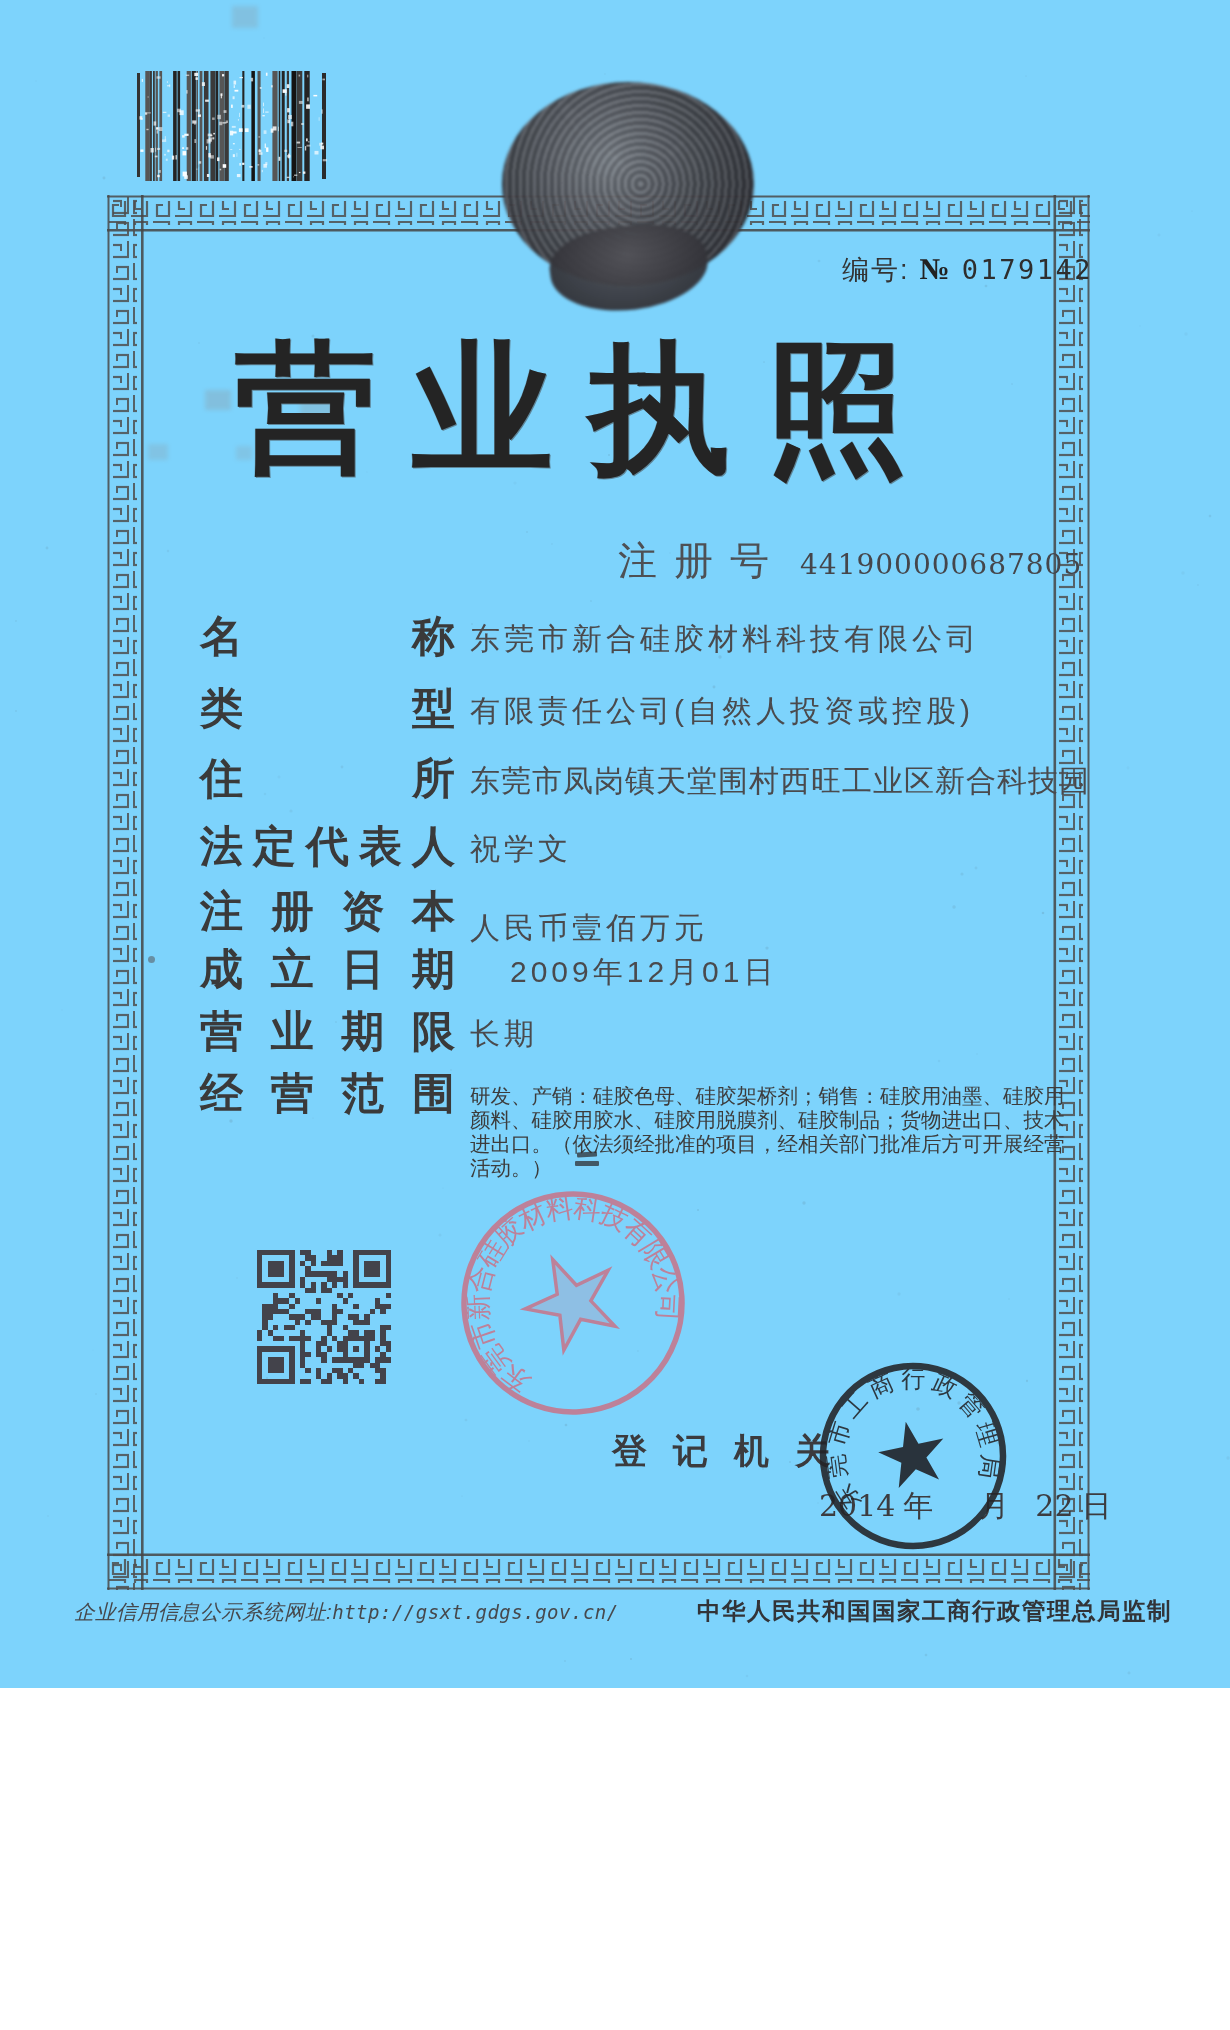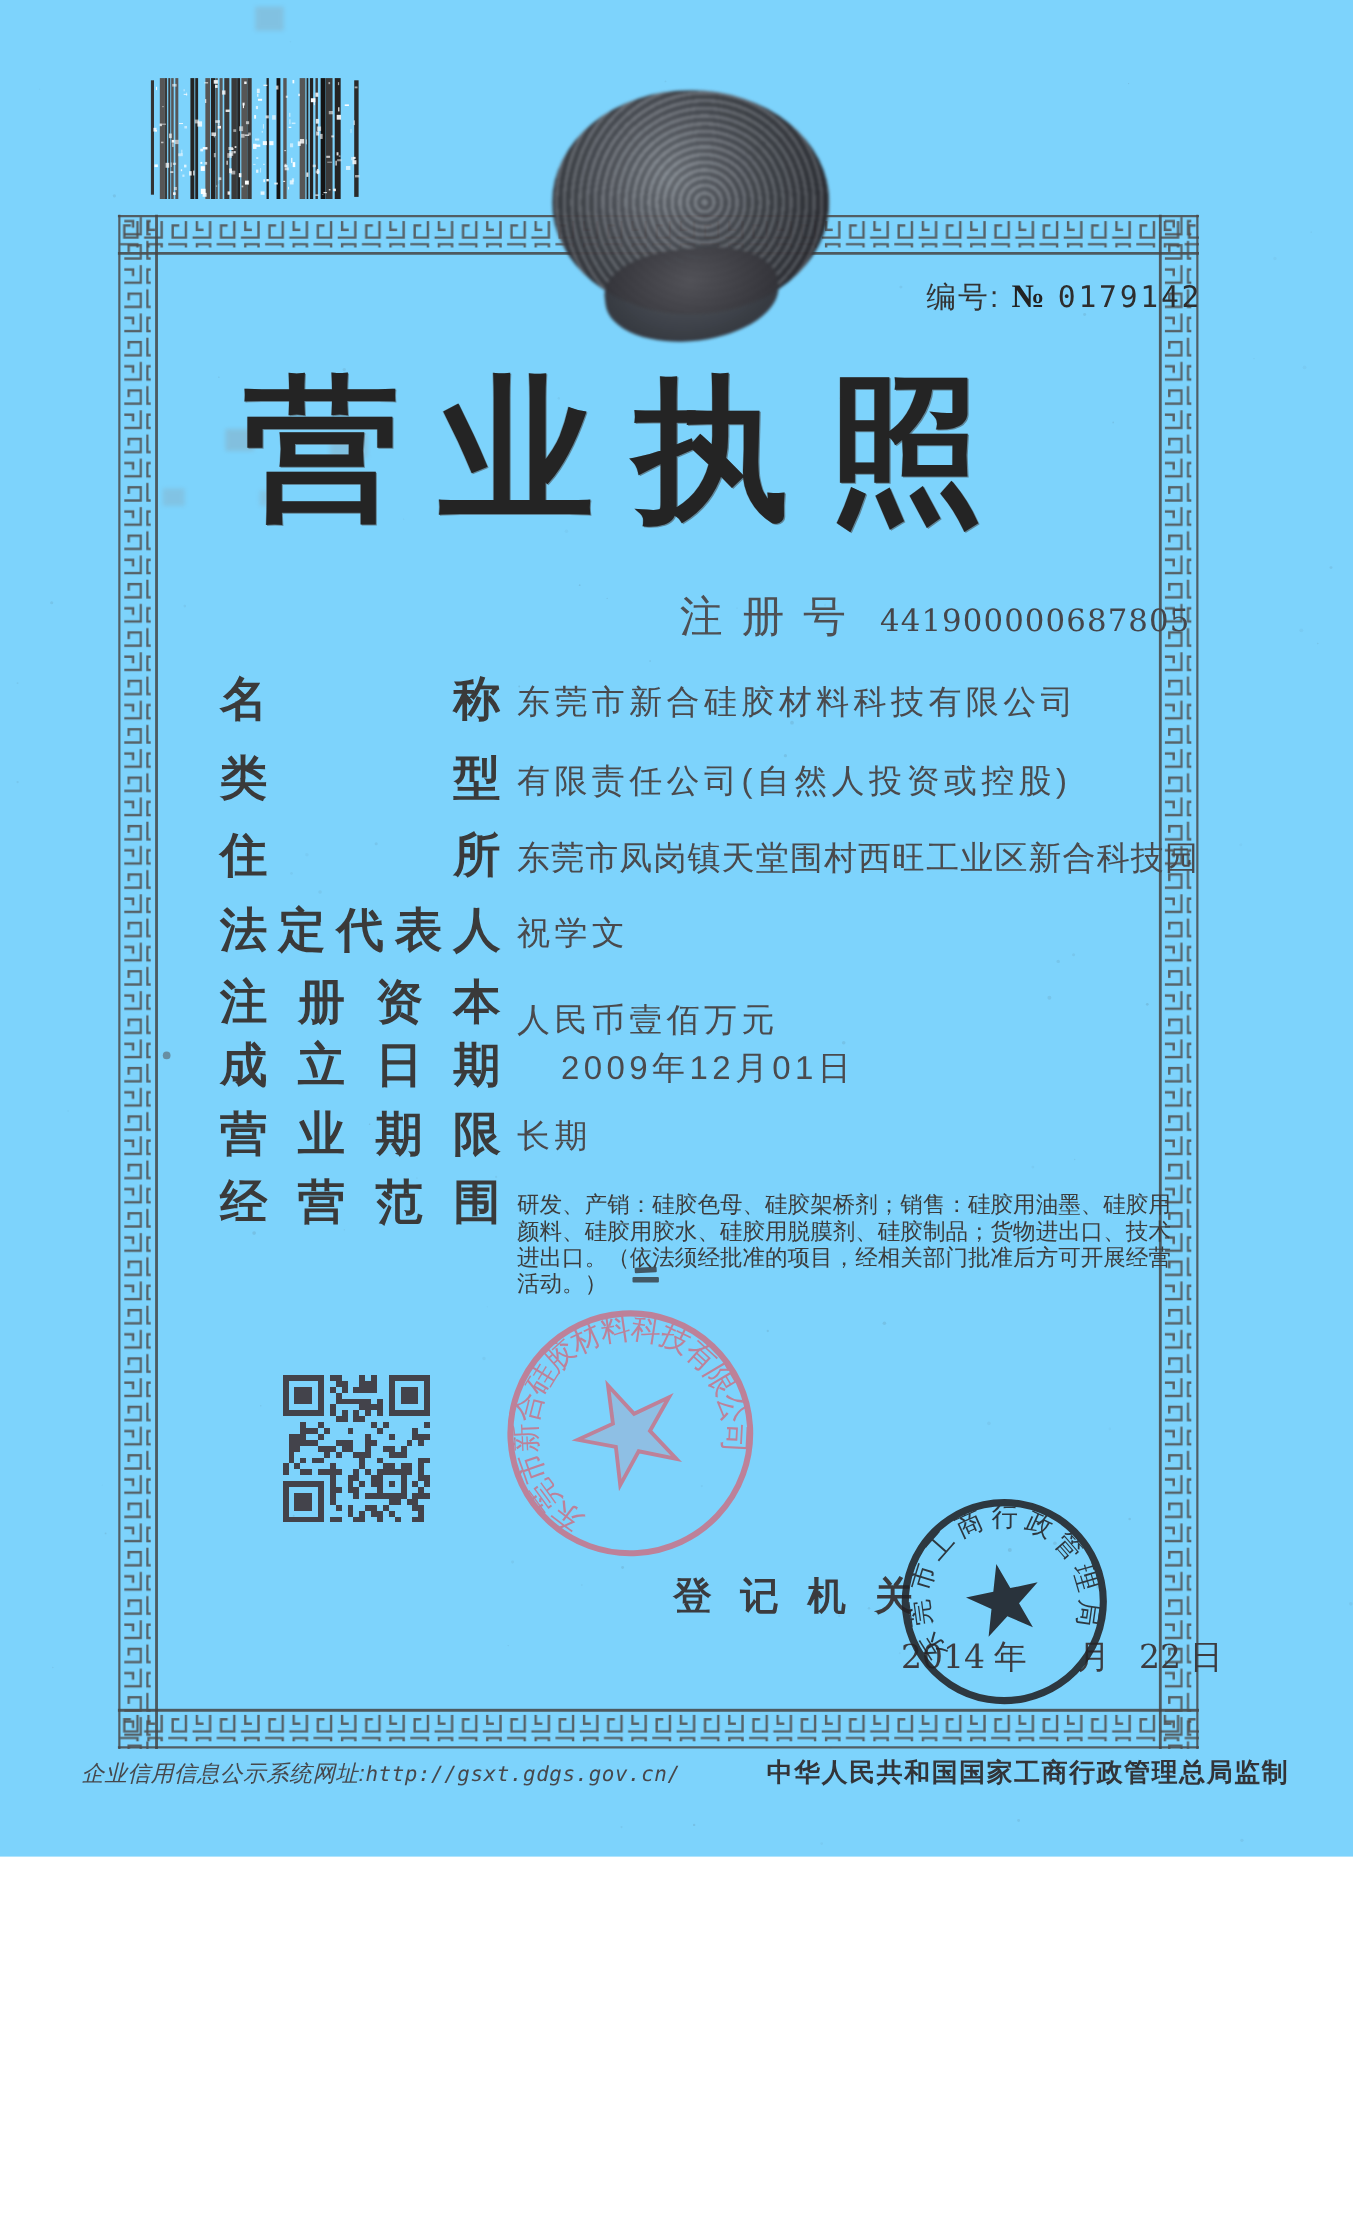--- a/index.html
+++ b/index.html
@@ -21,21 +21,21 @@
   .emblem-base{position:absolute;left:52px;top:146px;width:158px;height:84px;
     background:radial-gradient(ellipse at 50% 35%, rgba(82,82,88,.95), rgba(52,52,58,.96) 70%);
     border-radius:42% 46% 50% 52%;transform:rotate(-7deg);}
 
   
   .serial{position:absolute;left:842px;top:252px;z-index:10;display:flex;align-items:baseline;color:#333;}
   .serial .lab{font-size:27px;letter-spacing:2px;}
   .serial .nosign{font-family:"Liberation Serif",serif;font-weight:800;font-size:30px;margin:0 12px 0 10px;color:#222;}
   .serial .num{font-family:"DejaVu Sans Mono",monospace;font-size:27px;letter-spacing:2.5px;color:#2e2e2e;}
 
-  .title{position:absolute;left:222px;top:338px;z-index:10;font-size:141px;font-weight:900;
+  .title{position:absolute;left:235px;top:338px;z-index:10;font-size:141px;font-weight:900;
     letter-spacing:36px;color:#242424;white-space:nowrap;line-height:1;
     text-shadow:1px 1px 0 rgba(70,70,70,.55), -0.5px 0 0 rgba(90,90,90,.4);}
 
   .regline{position:absolute;left:618px;top:534px;z-index:10;display:flex;align-items:baseline;}
   .regline .reglabel{font-size:39px;letter-spacing:17px;color:#4e5054;text-align:center;}
   .regline .regnum{font-family:"DejaVu Serif",serif;font-size:28px;letter-spacing:1px;color:#45464b;margin-left:14px;}
 
   #fields{position:absolute;left:200px;top:0;width:920px;z-index:10;}
   .field-row{position:absolute;left:0;width:920px;}
   .field-label{position:absolute;left:0;top:0;width:255px;display:flex;justify-content:space-between;

